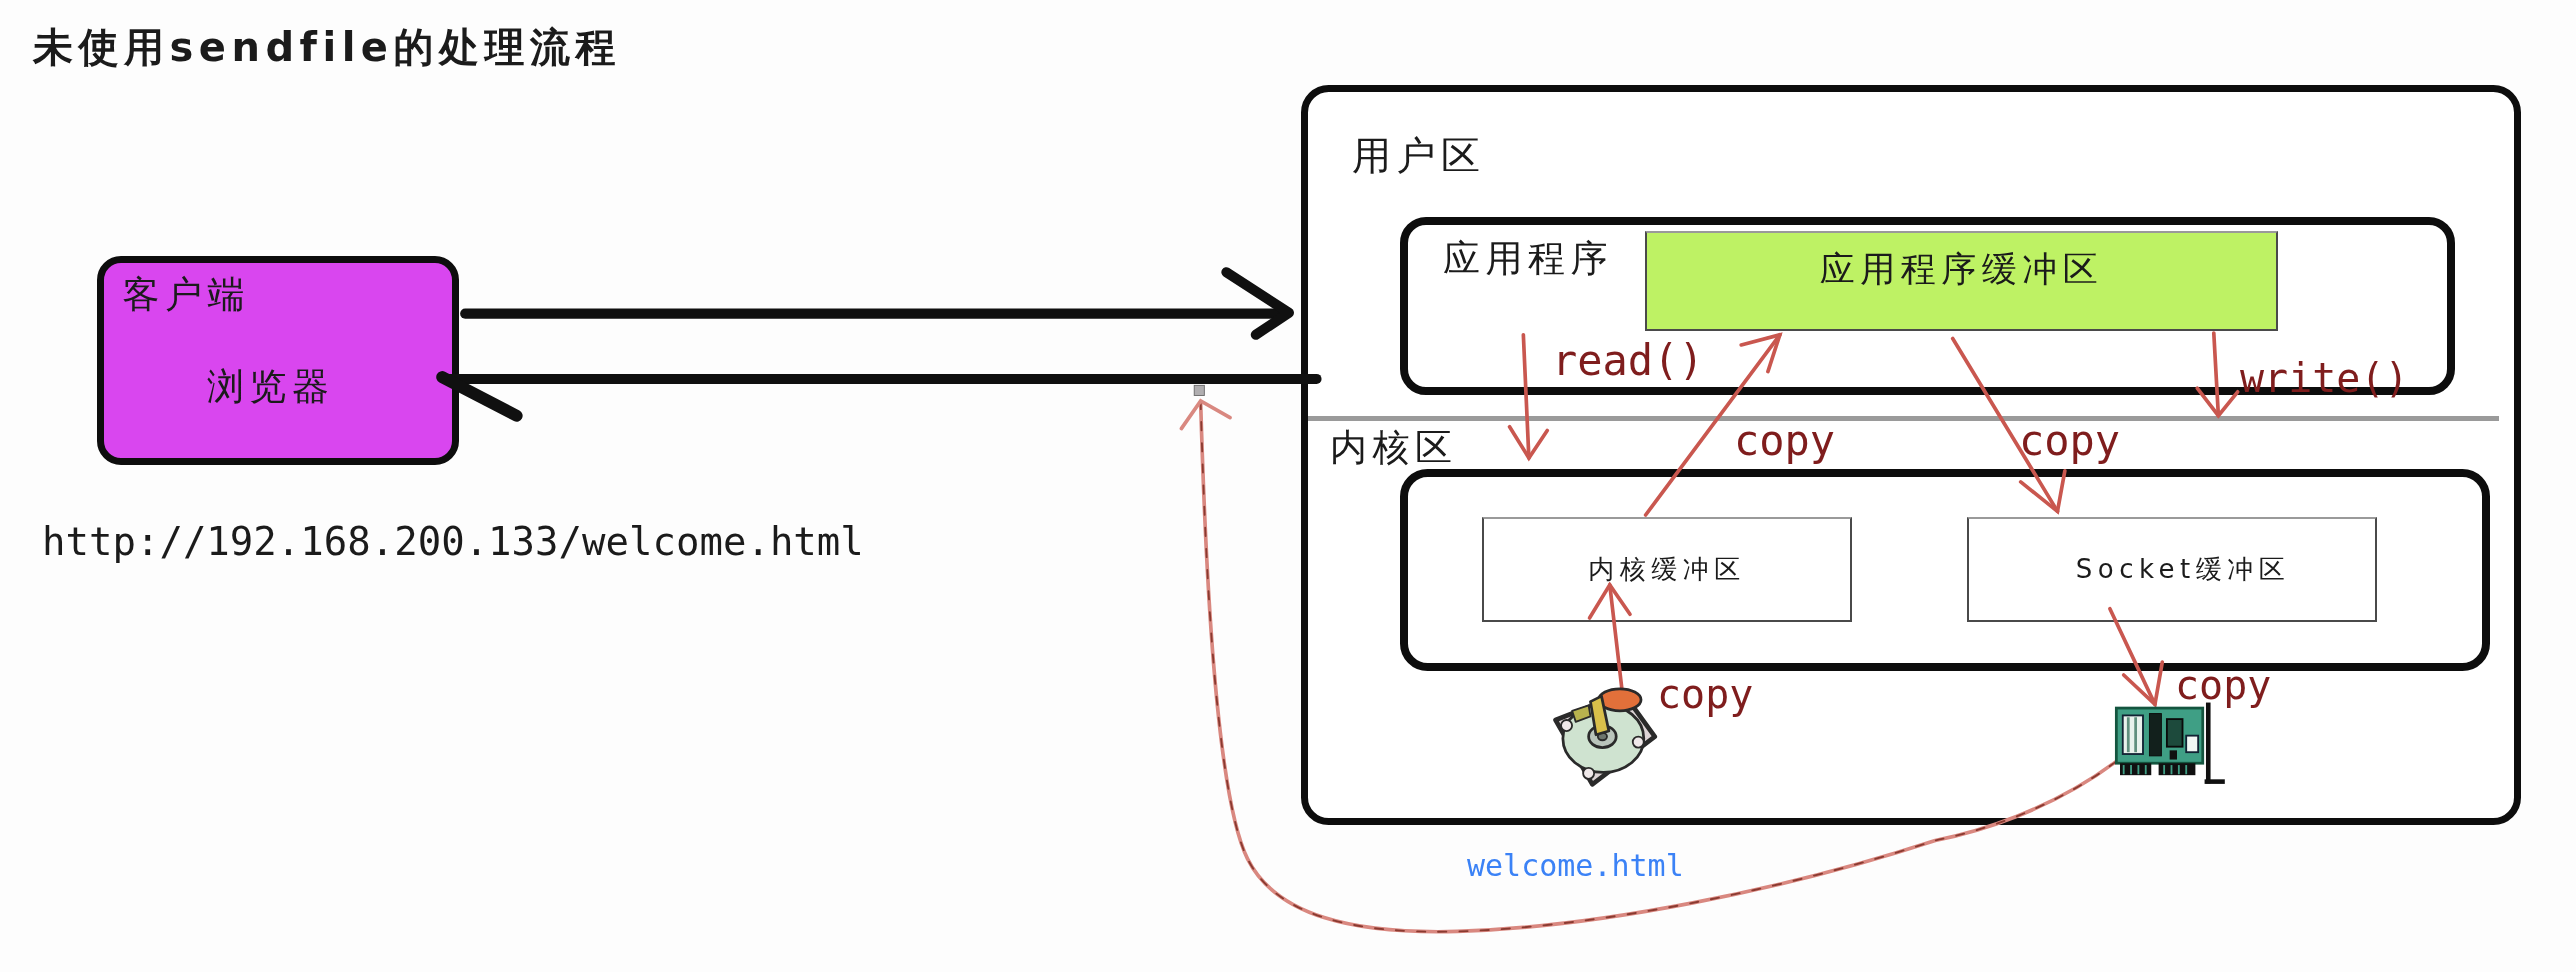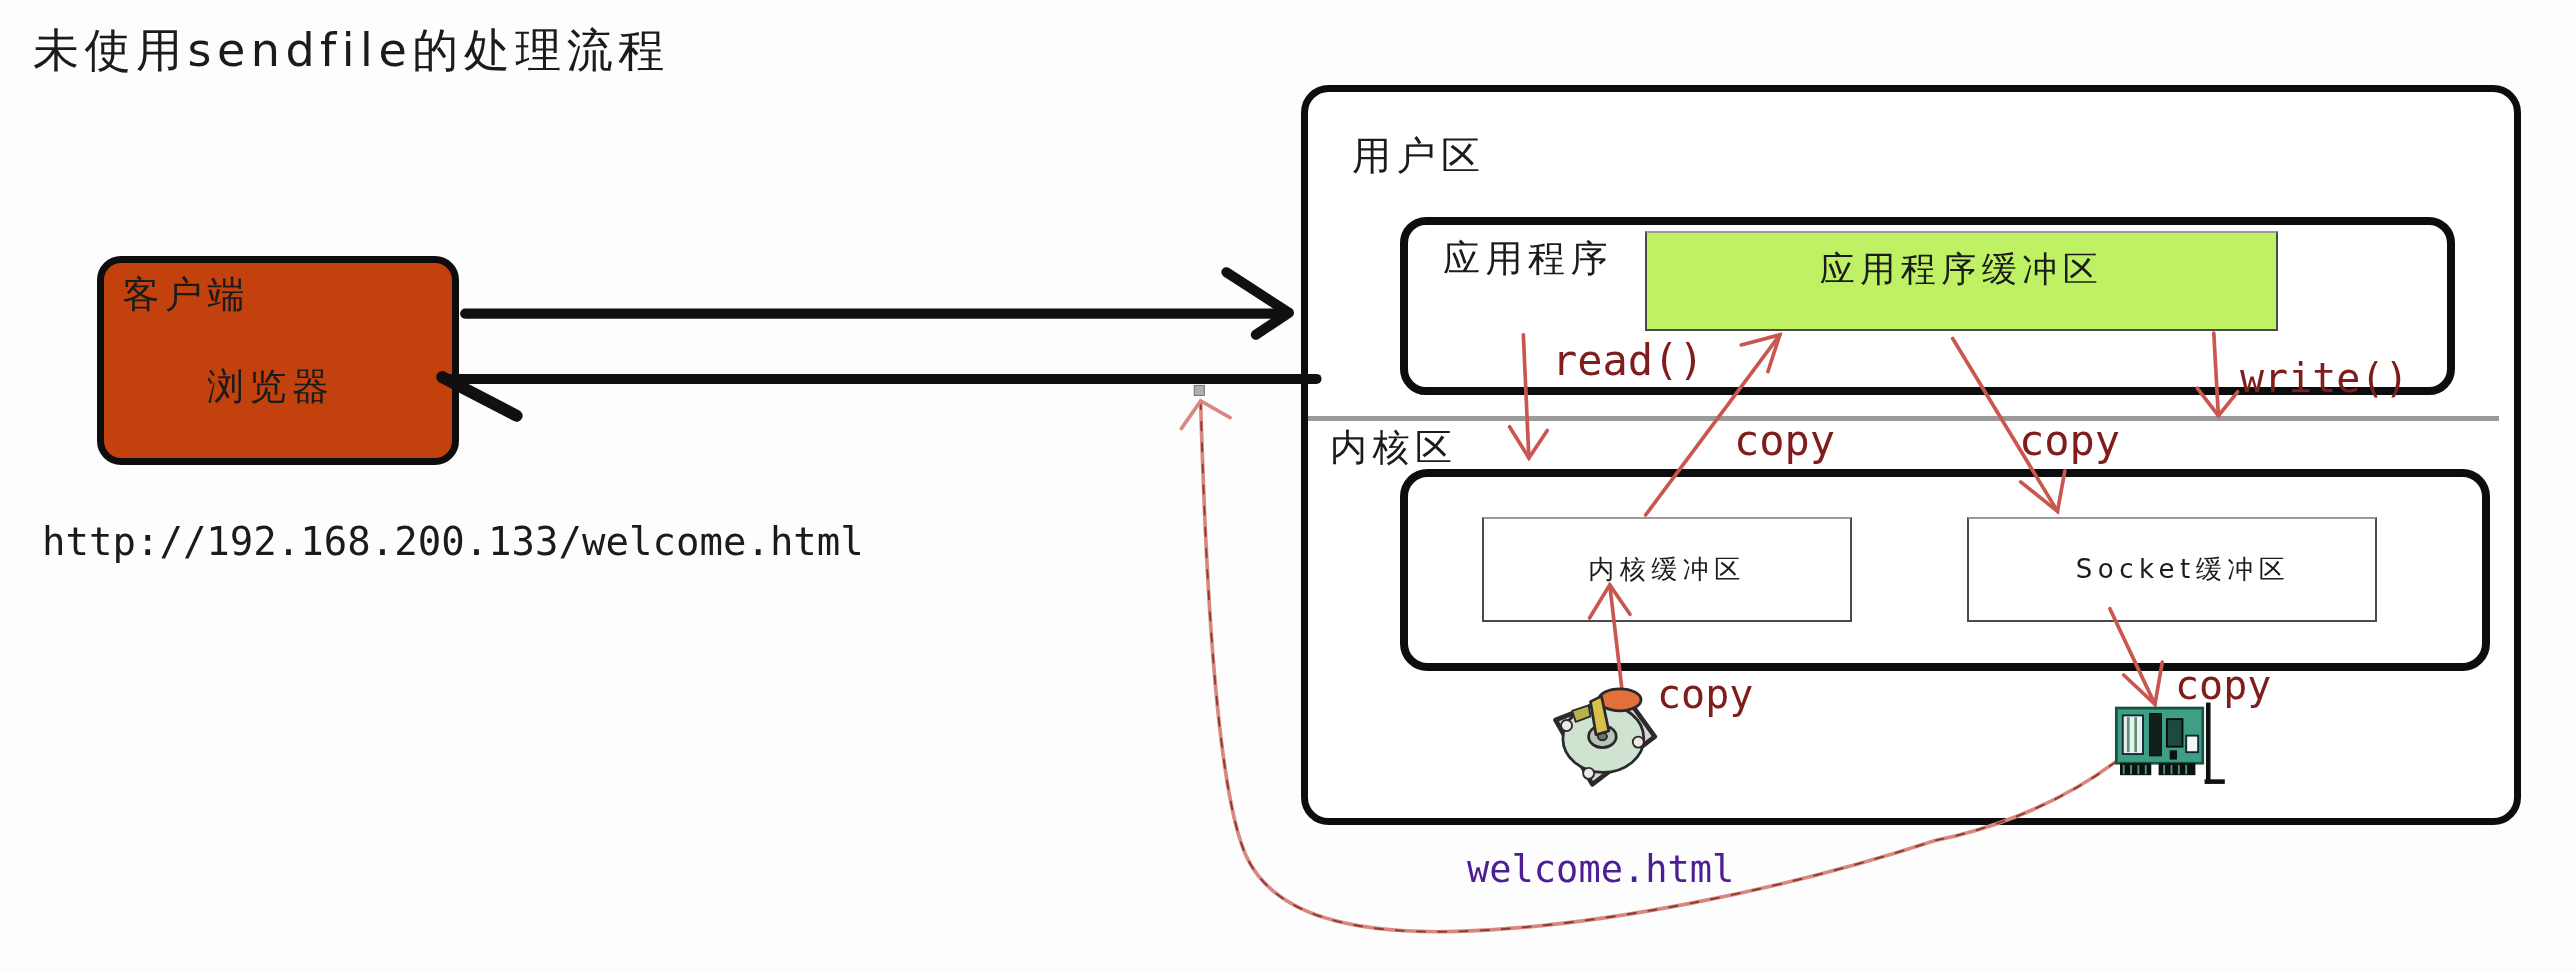--- a/index.html
+++ b/index.html
@@ -2,23 +2,23 @@
 <html style="font-size:14.7px"><head>
 <meta charset="utf-8">
 <style>
   html,body{margin:0;padding:0;background:#ffffff;}
   .stage{
     position:relative;width:2576px;height:973px;background:#fdfdfd;overflow:hidden;
     font-family:"DejaVu Sans Mono","Liberation Mono",monospace;color:#1b1b1b;
   }
   .abs{position:absolute;}
   .cn{font-family:"DejaVu Sans","Liberation Sans",sans-serif;letter-spacing:5.5px;}
-  .title{left:33px;top:20px;font-size:46px;font-weight:400;}
+  .title{left:33px;top:20px;font-size:40px;font-weight:700;}
   
-  .client-box{left:97px;top:256px;width:348px;height:195px;border:7.4px solid #0d0d0d;border-radius:24px;background:#c2410c;}
+  .client-box{left:97px;top:256px;width:348px;height:195px;border:7.4px solid #0d0d0d;border-radius:24px;background:#d946ef;}
   .client-label{left:18.4px;top:7.4px;font-size:37px;}
   .browser-label{left:103px;top:99px;font-size:37px;}
   .url{left:42px;top:519px;font-size:39px;}
   
   .big-box{left:1301px;top:85px;width:1206px;height:726px;border:7.4px solid #0d0d0d;border-radius:27.6px;background:#fff;}
   .user-zone-label{left:44px;top:37px;font-size:39px;}
   .divider{left:0px;top:324px;width:1191px;height:4.6px;background:#9a9a9a;}
   .kernel-zone-label{left:22px;top:331px;font-size:37px;}
   .app-box{left:92px;top:125px;width:1039px;height:162px;border:8.3px solid #0d0d0d;border-radius:26px;background:#fff;}
   .app-box-label{left:35px;top:9.2px;font-size:37px;}
@@ -30,21 +30,21 @@
   .kernel-buffer{left:74px;top:40px;width:366px;height:101px;}
   .socket-buffer{left:559px;top:40px;width:384px;height:101px;padding-left:22px;}
   
   .red{color:#7f1d1d;font-size:42px;}
   .lbl-read{left:1552px;top:336px;}
   .lbl-copy1{left:1734px;top:416px;}
   .lbl-copy2{left:2019px;top:416px;}
   .lbl-write{left:2240px;top:355px;font-size:40px;}
   .lbl-copy3{left:1657px;top:671px;font-size:40px;}
   .lbl-copy4{left:2175px;top:662px;font-size:40px;}
-  .file-label{left:1467px;top:848px;font-size:37px;color:#4c1d95;}
+  .file-label{left:1467px;top:848px;font-size:30px;color:#3b82f6;}
   svg.overlay{position:absolute;left:0;top:0;pointer-events:none;}
 </style>
 </head>
 <body>
 
 <div class="stage">
 
   <div class="abs title cn">未使用sendfile的处理流程</div>
 
   <div class="abs client-box">

